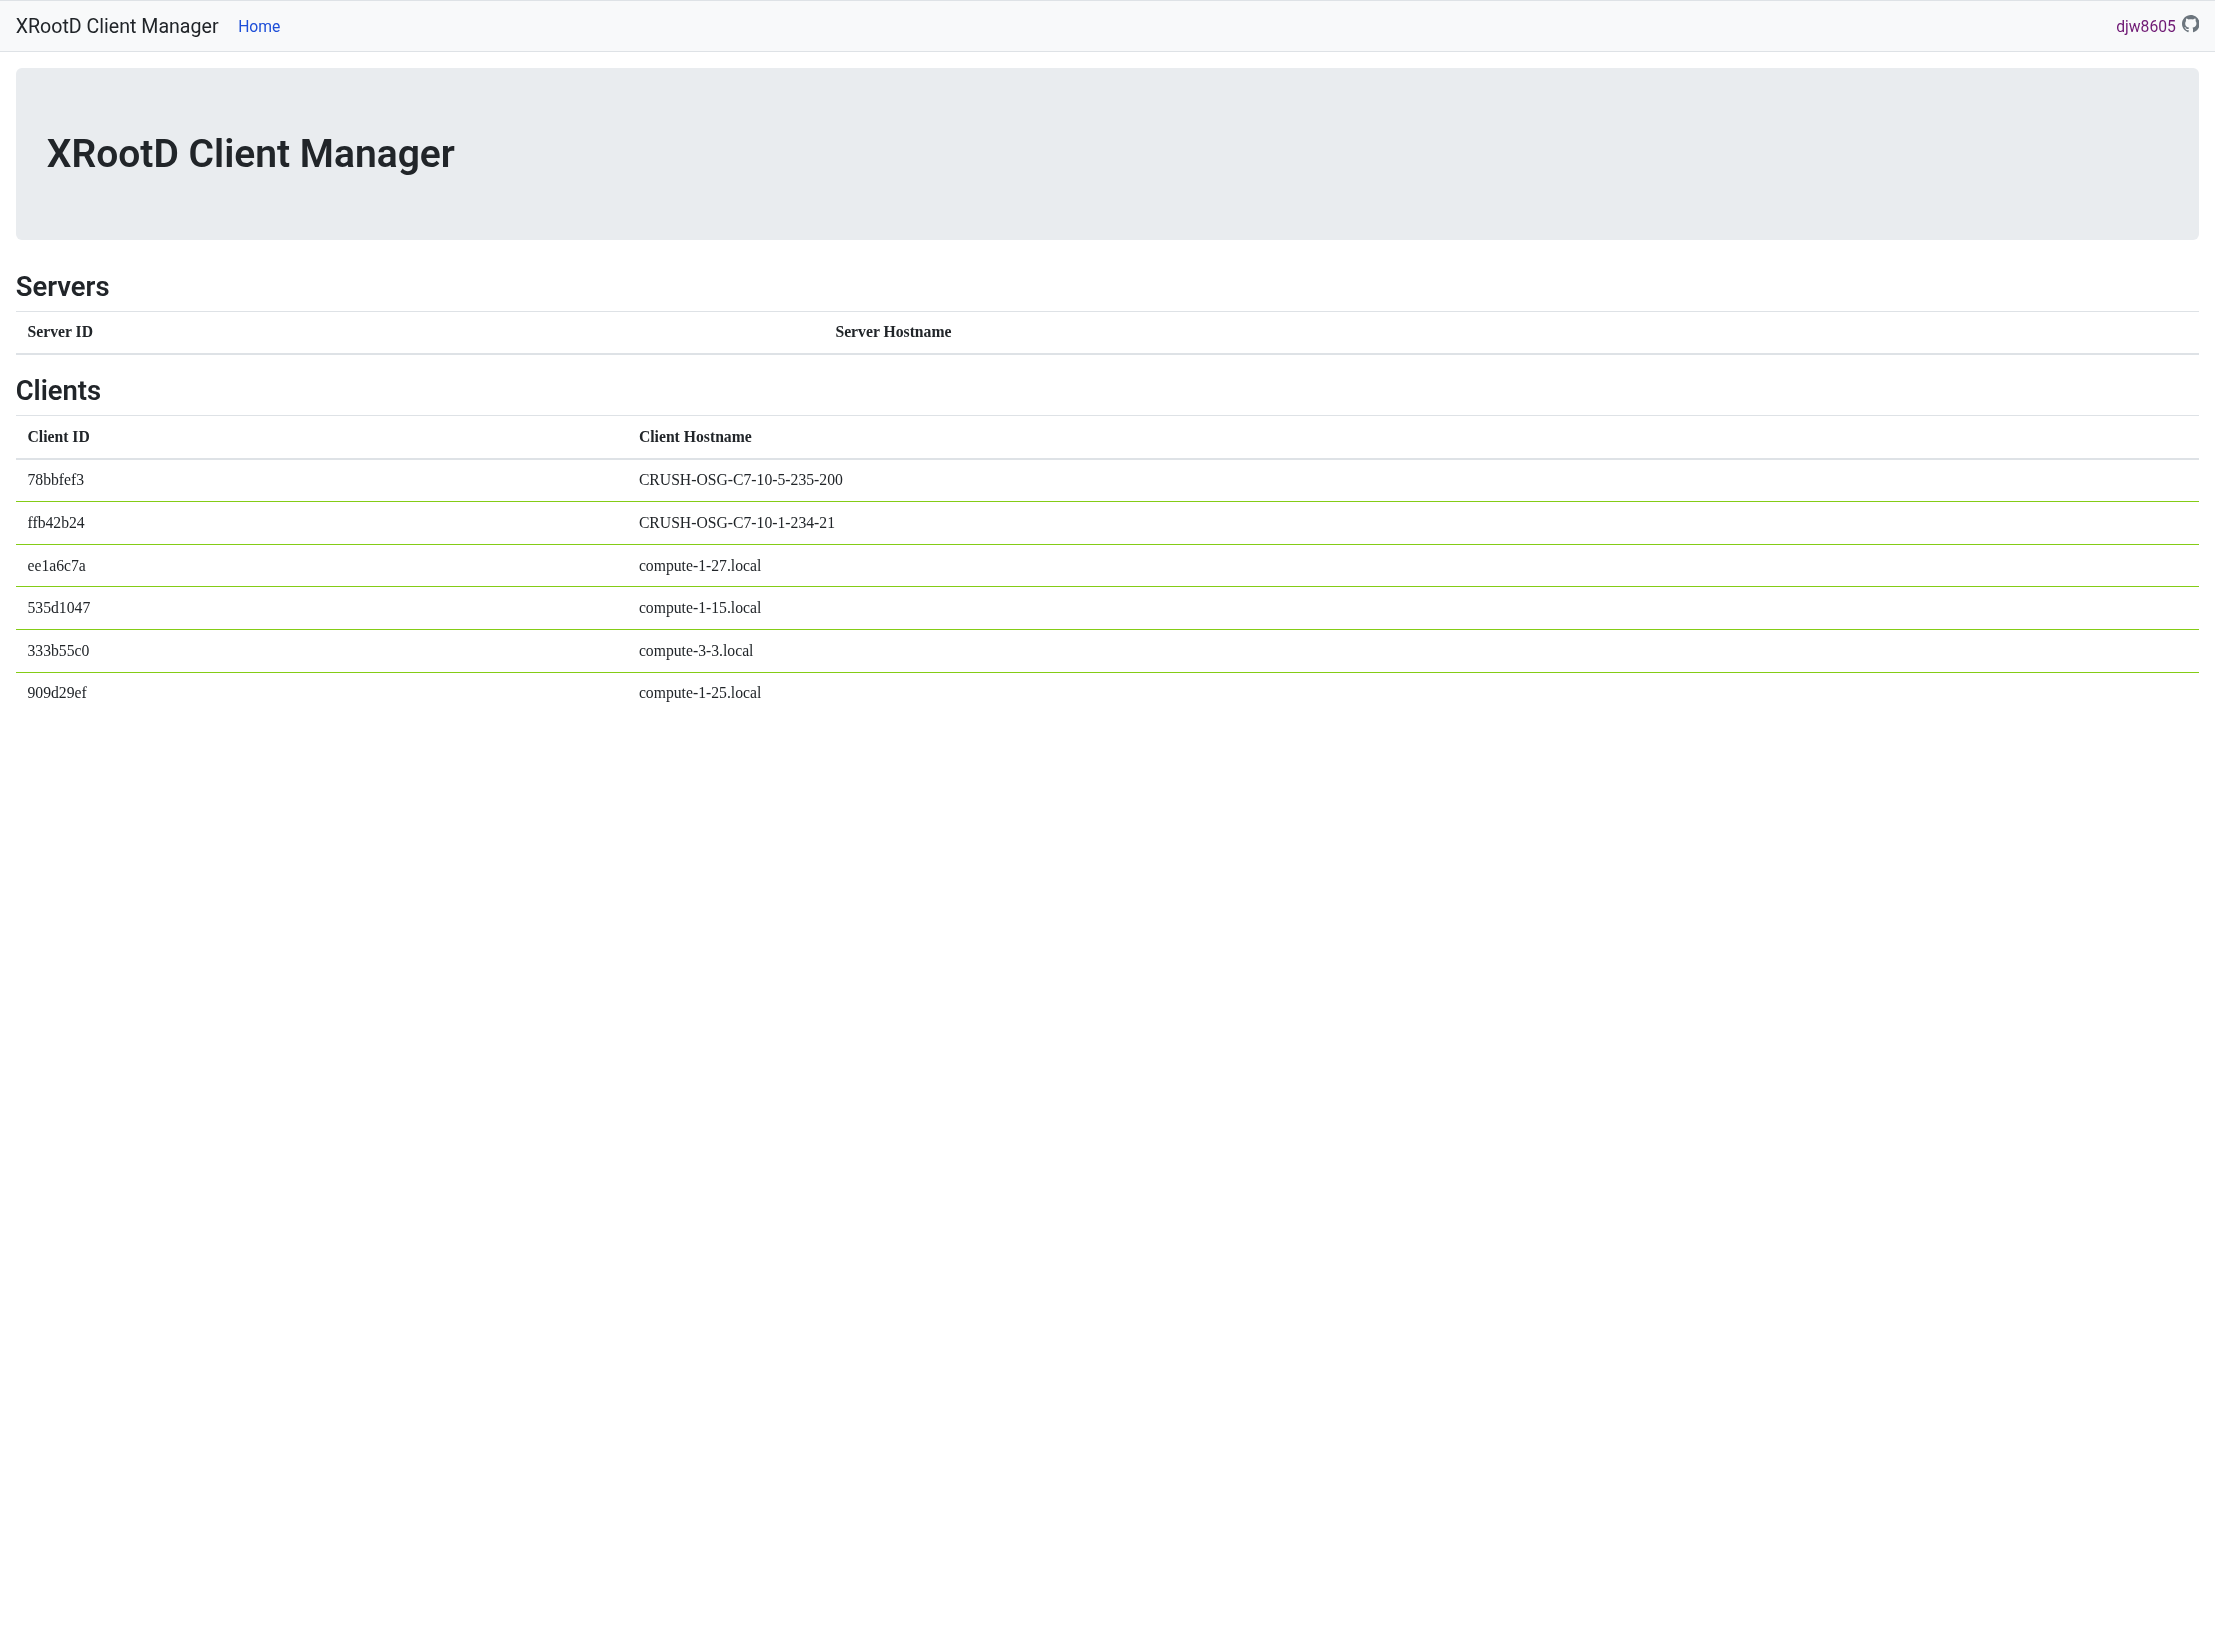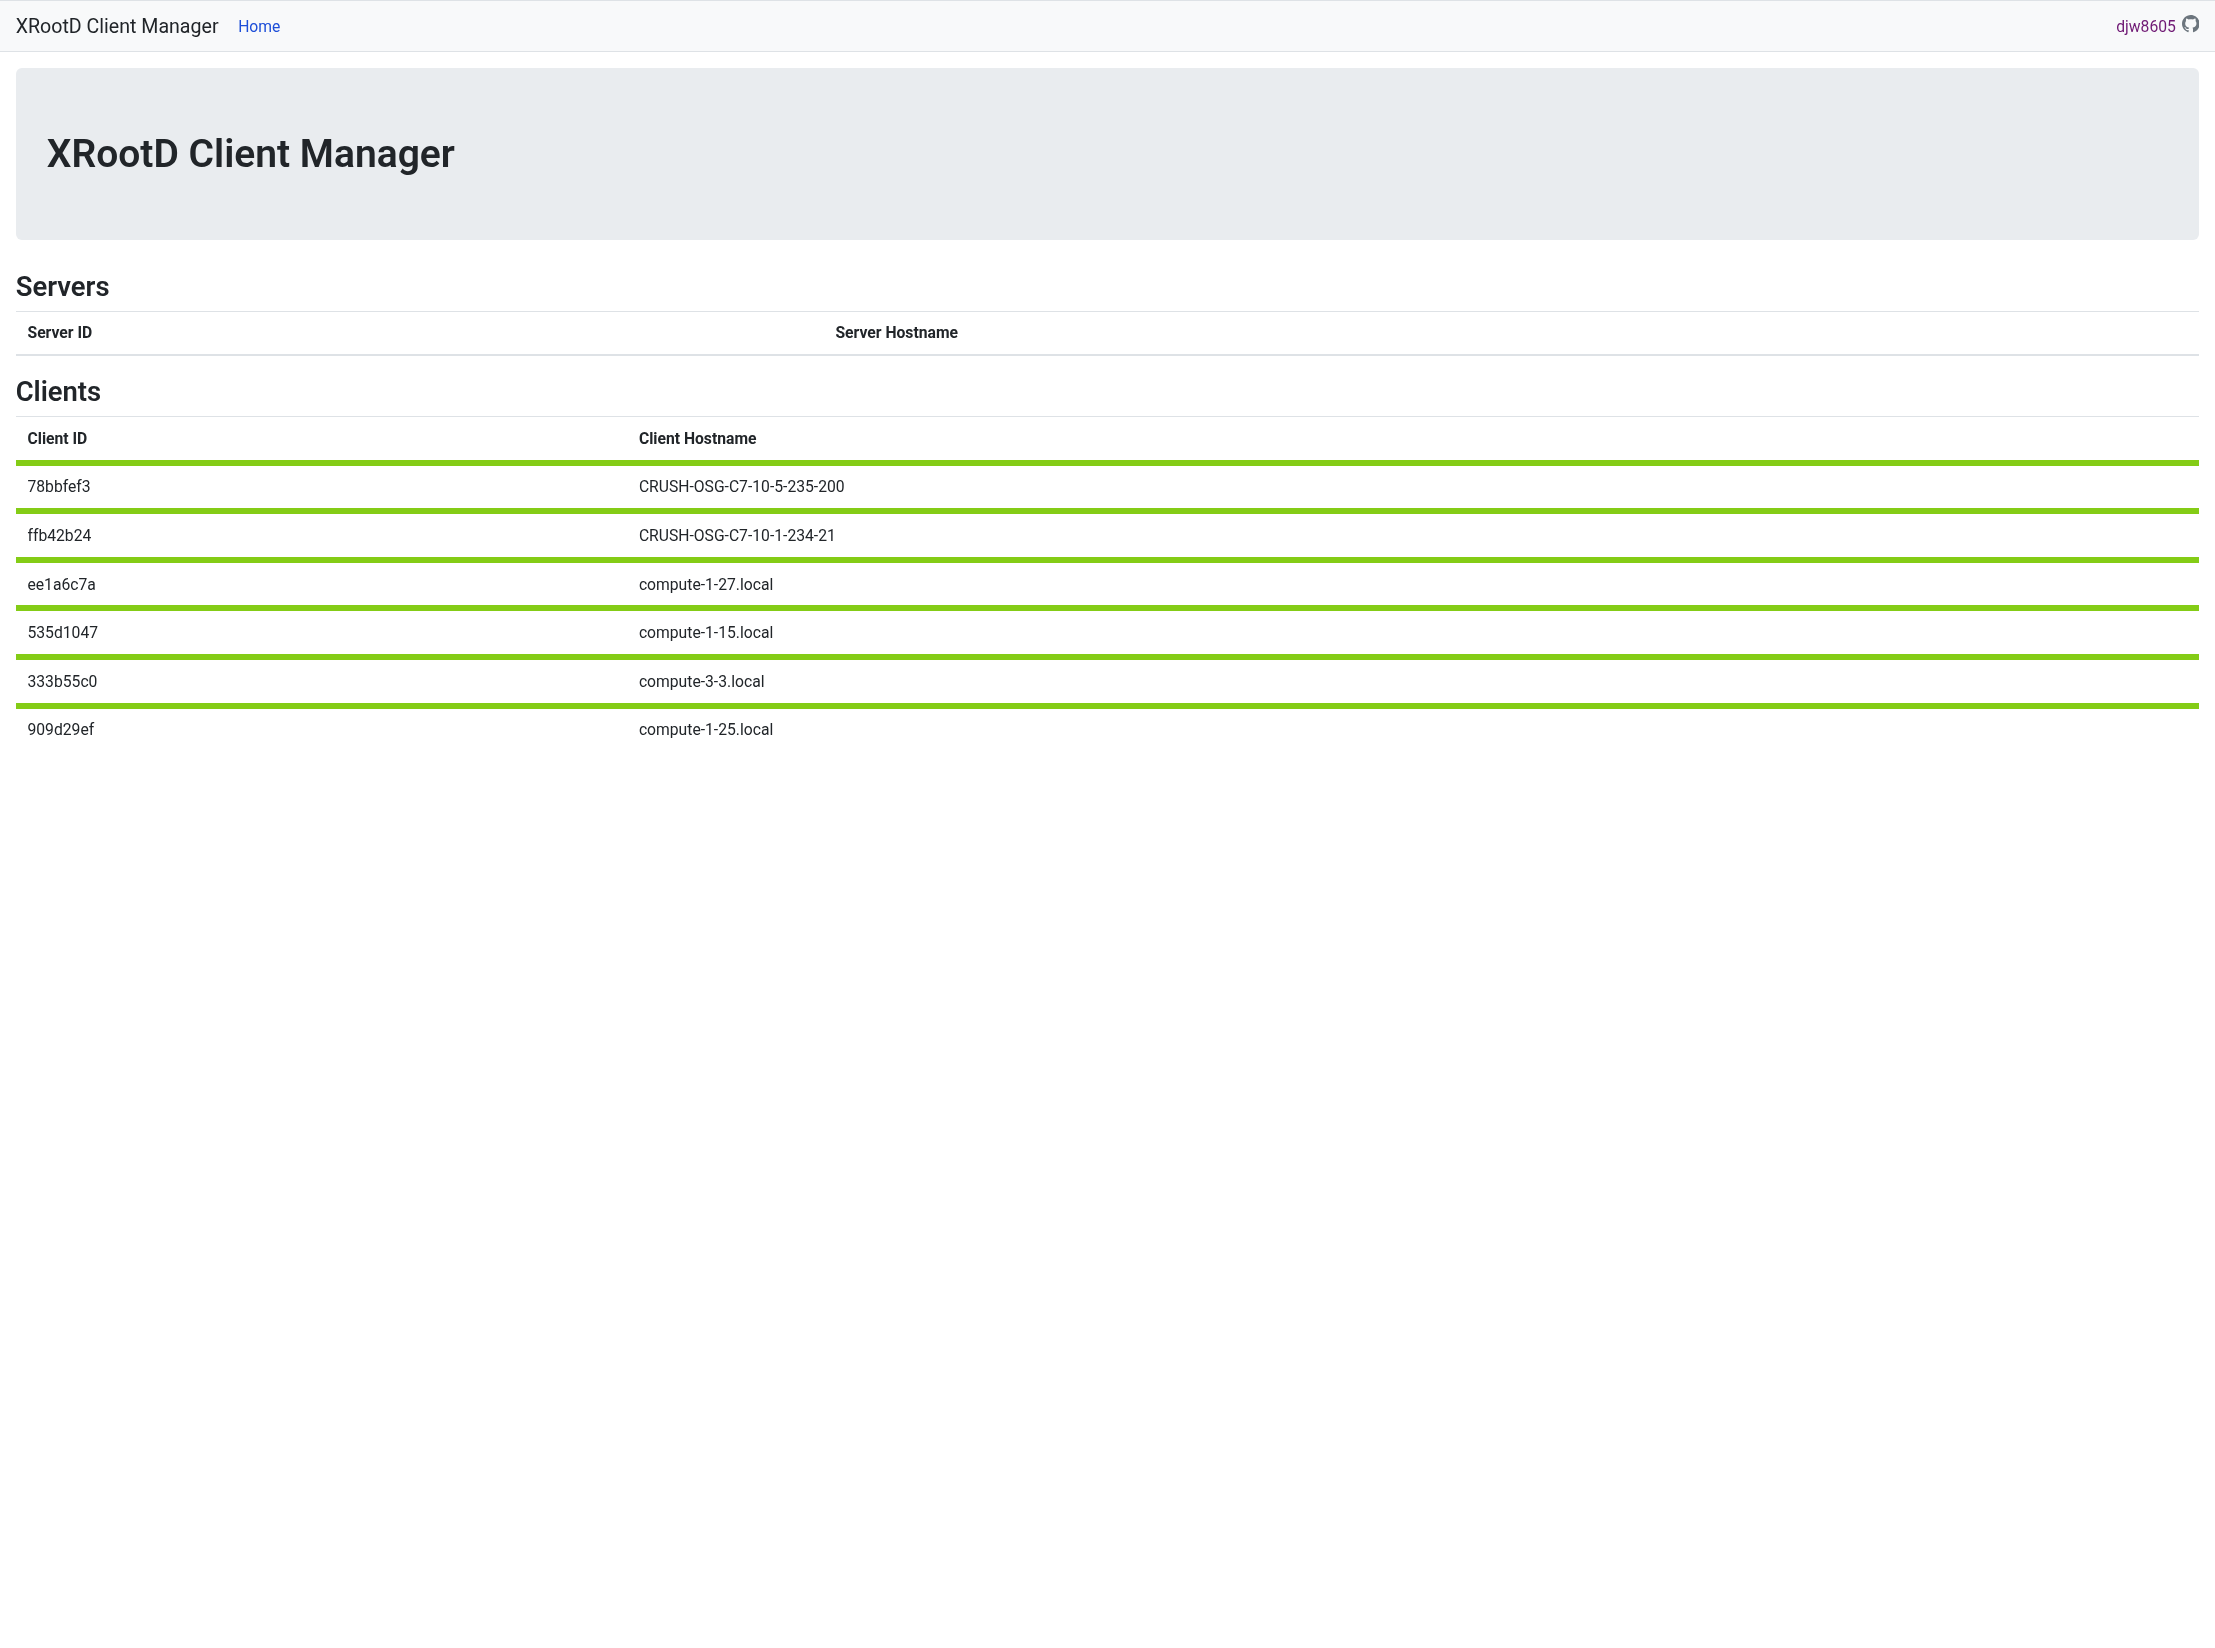--- a/index.html
+++ b/index.html
@@ -75,32 +75,33 @@
     h2 {
       font-size: 27.4px;
       font-weight: 600;
       margin-bottom: 7.8px;
       margin-top: 15.7px;
     }
     table {
       width: 100%;
       border-collapse: collapse;
       margin-bottom: 20px;
+      font-family: Liberation Serif, serif;
     }
     table th {
       text-align: left;
       font-weight: 700;
       padding: 11.8px 11.8px;
       border-top: 1px solid #dee2e6;
       border-bottom: 2px solid #dee2e6;
       font-size: 15.7px;
     }
     table td {
       padding: 11.8px 11.8px;
-      border-top: 6px solid #84cc16;
+      border-top: 1px solid #84cc16;
       font-size: 15.7px;
     }
     .servers-table th:first-child {
       width: 37%;
     }
     .clients-table th:first-child {
       width: 28%;
     }
   </style>
 </head>

